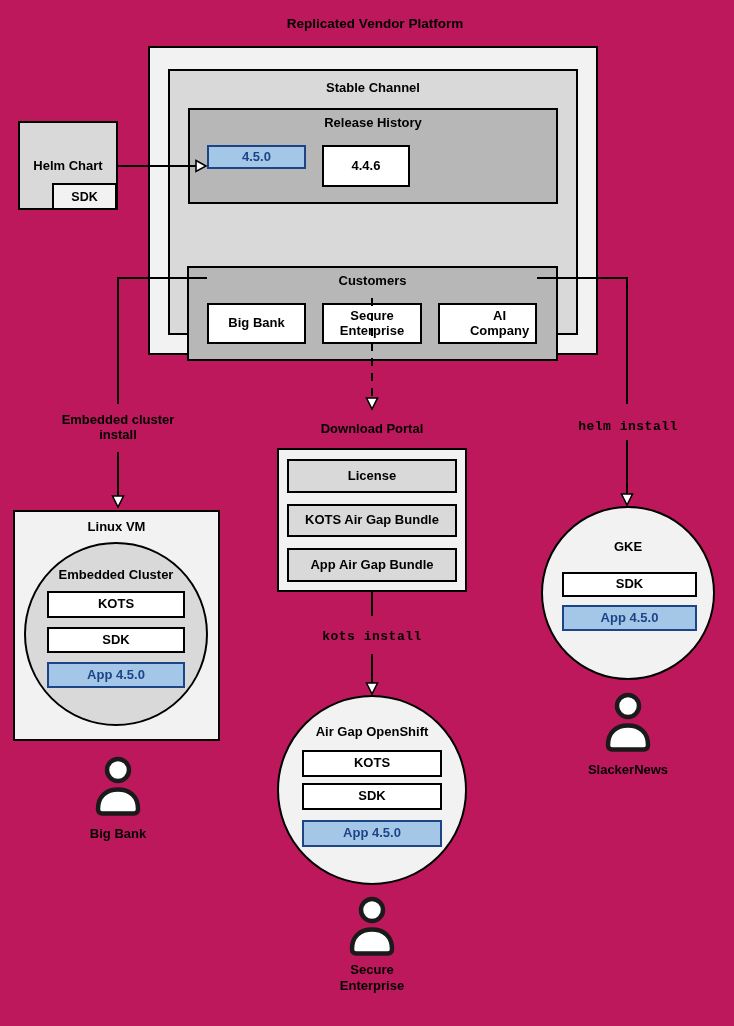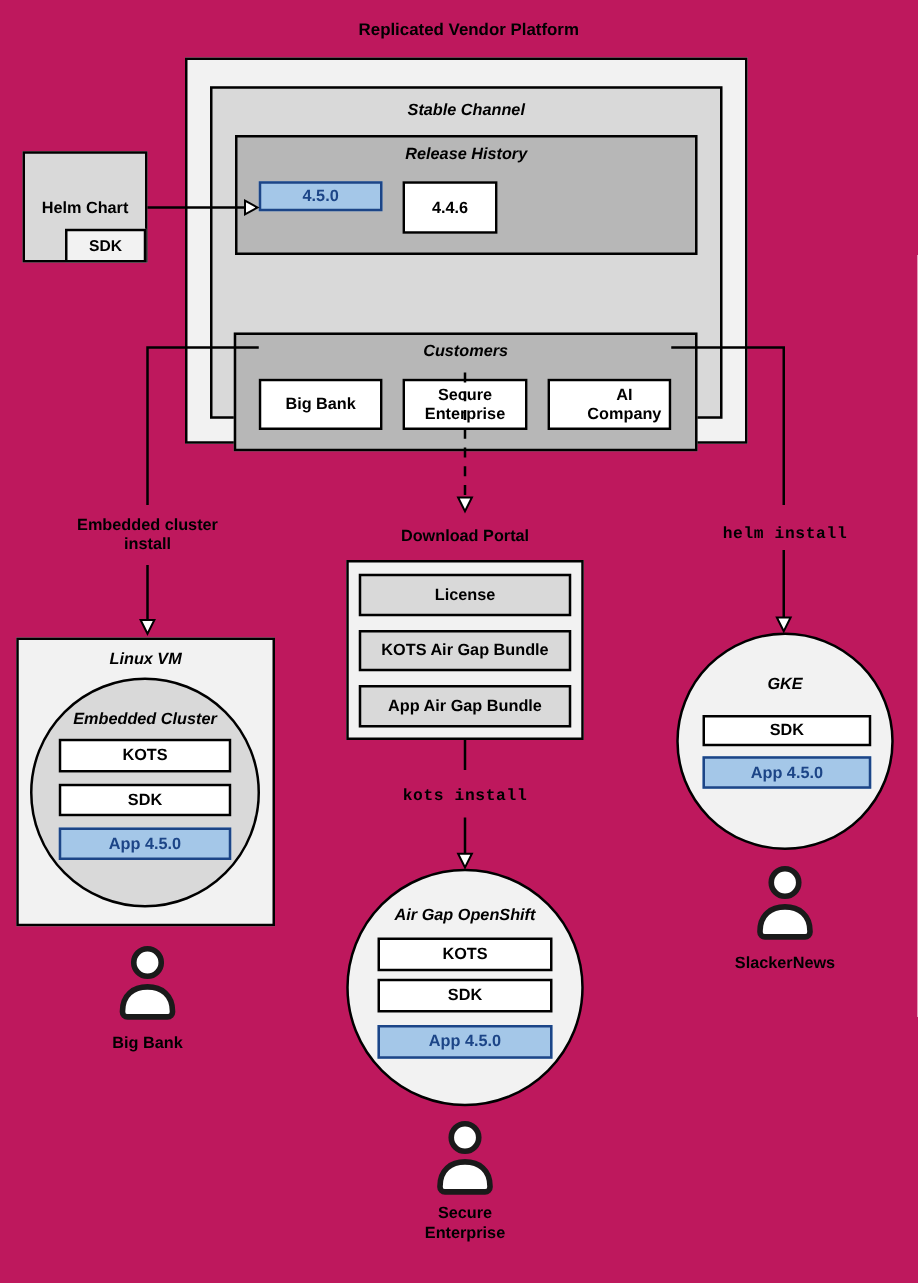--- a/index.html
+++ b/index.html
@@ -14,21 +14,21 @@
   .chip{
     position:absolute;border:2px solid #000;box-sizing:border-box;background:#ffffff;
     display:flex;align-items:center;justify-content:center;text-align:center;
     font-weight:bold;font-size:13px;line-height:1.12;
   }
   .chip.blue{background:#a4c7e8;border-color:#1c4587;color:#1c4587;}
   .chip.gray{background:#d9d9d9;}
   .chip.lightgray{background:#f2f2f2;}
   .box-title{
     position:absolute;left:0;right:0;text-align:center;
-    font-weight:bold;font-size:13px;line-height:1.1;font-style:italic;
+    font-weight:bold;font-size:13px;line-height:1.1;
   }
   .circle{position:absolute;border:2px solid #000;border-radius:50%;box-sizing:border-box;}
   .page-title{position:absolute;text-align:center;font-weight:bold;font-size:13.5px;}
   .edge-label{position:absolute;text-align:center;font-weight:bold;font-size:13px;line-height:1.18;}
   .edge-label.mono{font-family:"Liberation Mono","DejaVu Sans Mono",monospace;font-size:13px;letter-spacing:0.5px;}
   .person{position:absolute;width:52px;height:62px;}
   .person-label{position:absolute;text-align:center;font-weight:bold;font-size:13px;line-height:1.25;}
   .overlay{position:absolute;left:0;top:0;z-index:20;pointer-events:none;}
   .helm-center{display:flex;align-items:center;justify-content:center;height:100%;font-weight:bold;font-size:13px;}
 </style>
@@ -40,21 +40,21 @@
   <div class="page-title" style="left:240px;top:16px;width:270px;">Replicated Vendor Platform</div>
 
   <div class="box fill-light" style="left:148px;top:46px;width:450px;height:309px;">
 
     <div class="box fill-mid" style="left:18px;top:21px;width:410px;height:266px;">
       <div class="box-title" style="top:10px;">Stable Channel</div>
 
       <div class="box fill-dark" style="left:18px;top:37px;width:370px;height:96px;">
         <div class="box-title" style="top:6px;">Release History</div>
         <div class="chip blue" style="left:17px;top:35px;width:99px;height:24px;">4.5.0</div>
-        <div class="chip" style="left:132px;top:35px;width:76px;height:42px;">4.4.6</div>
+        <div class="chip" style="left:132px;top:35px;width:88px;height:42px;">4.4.6</div>
       </div>
 
       <div class="box fill-dark" style="left:17px;top:149px;width:371px;height:95px;margin-top:46px;">
         <div class="box-title" style="top:6px;">Customers</div>
         <div class="chip" style="left:18px;top:35px;width:99px;height:41px;">Big Bank</div>
         <div class="chip" style="left:133px;top:35px;width:100px;height:41px;">Secure Enterprise</div>
         <div class="chip" style="left:249px;top:35px;width:99px;height:41px;padding-left:24px;">AI Company</div>
       </div>
     </div>
   </div>

